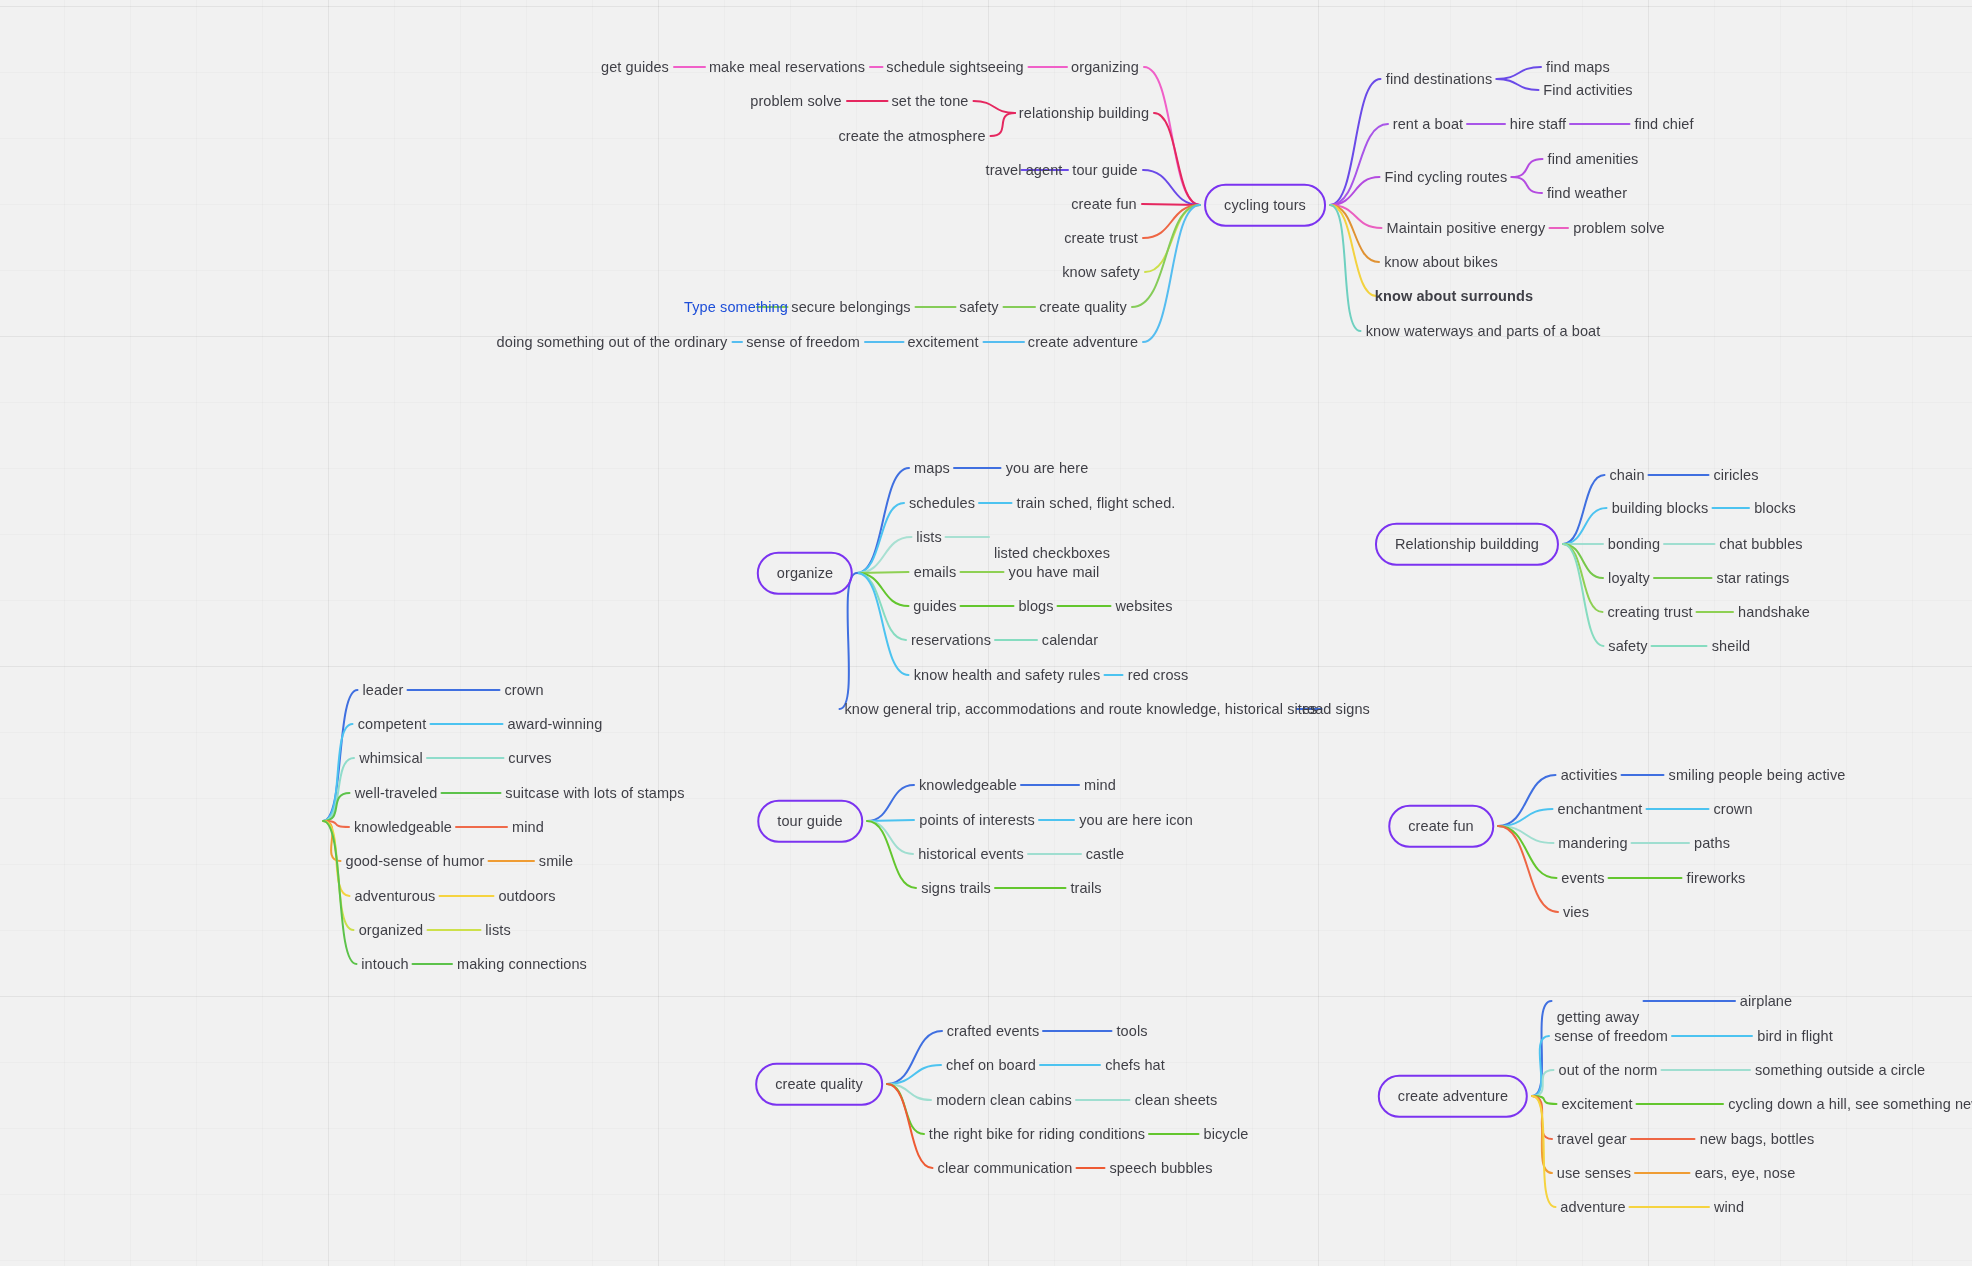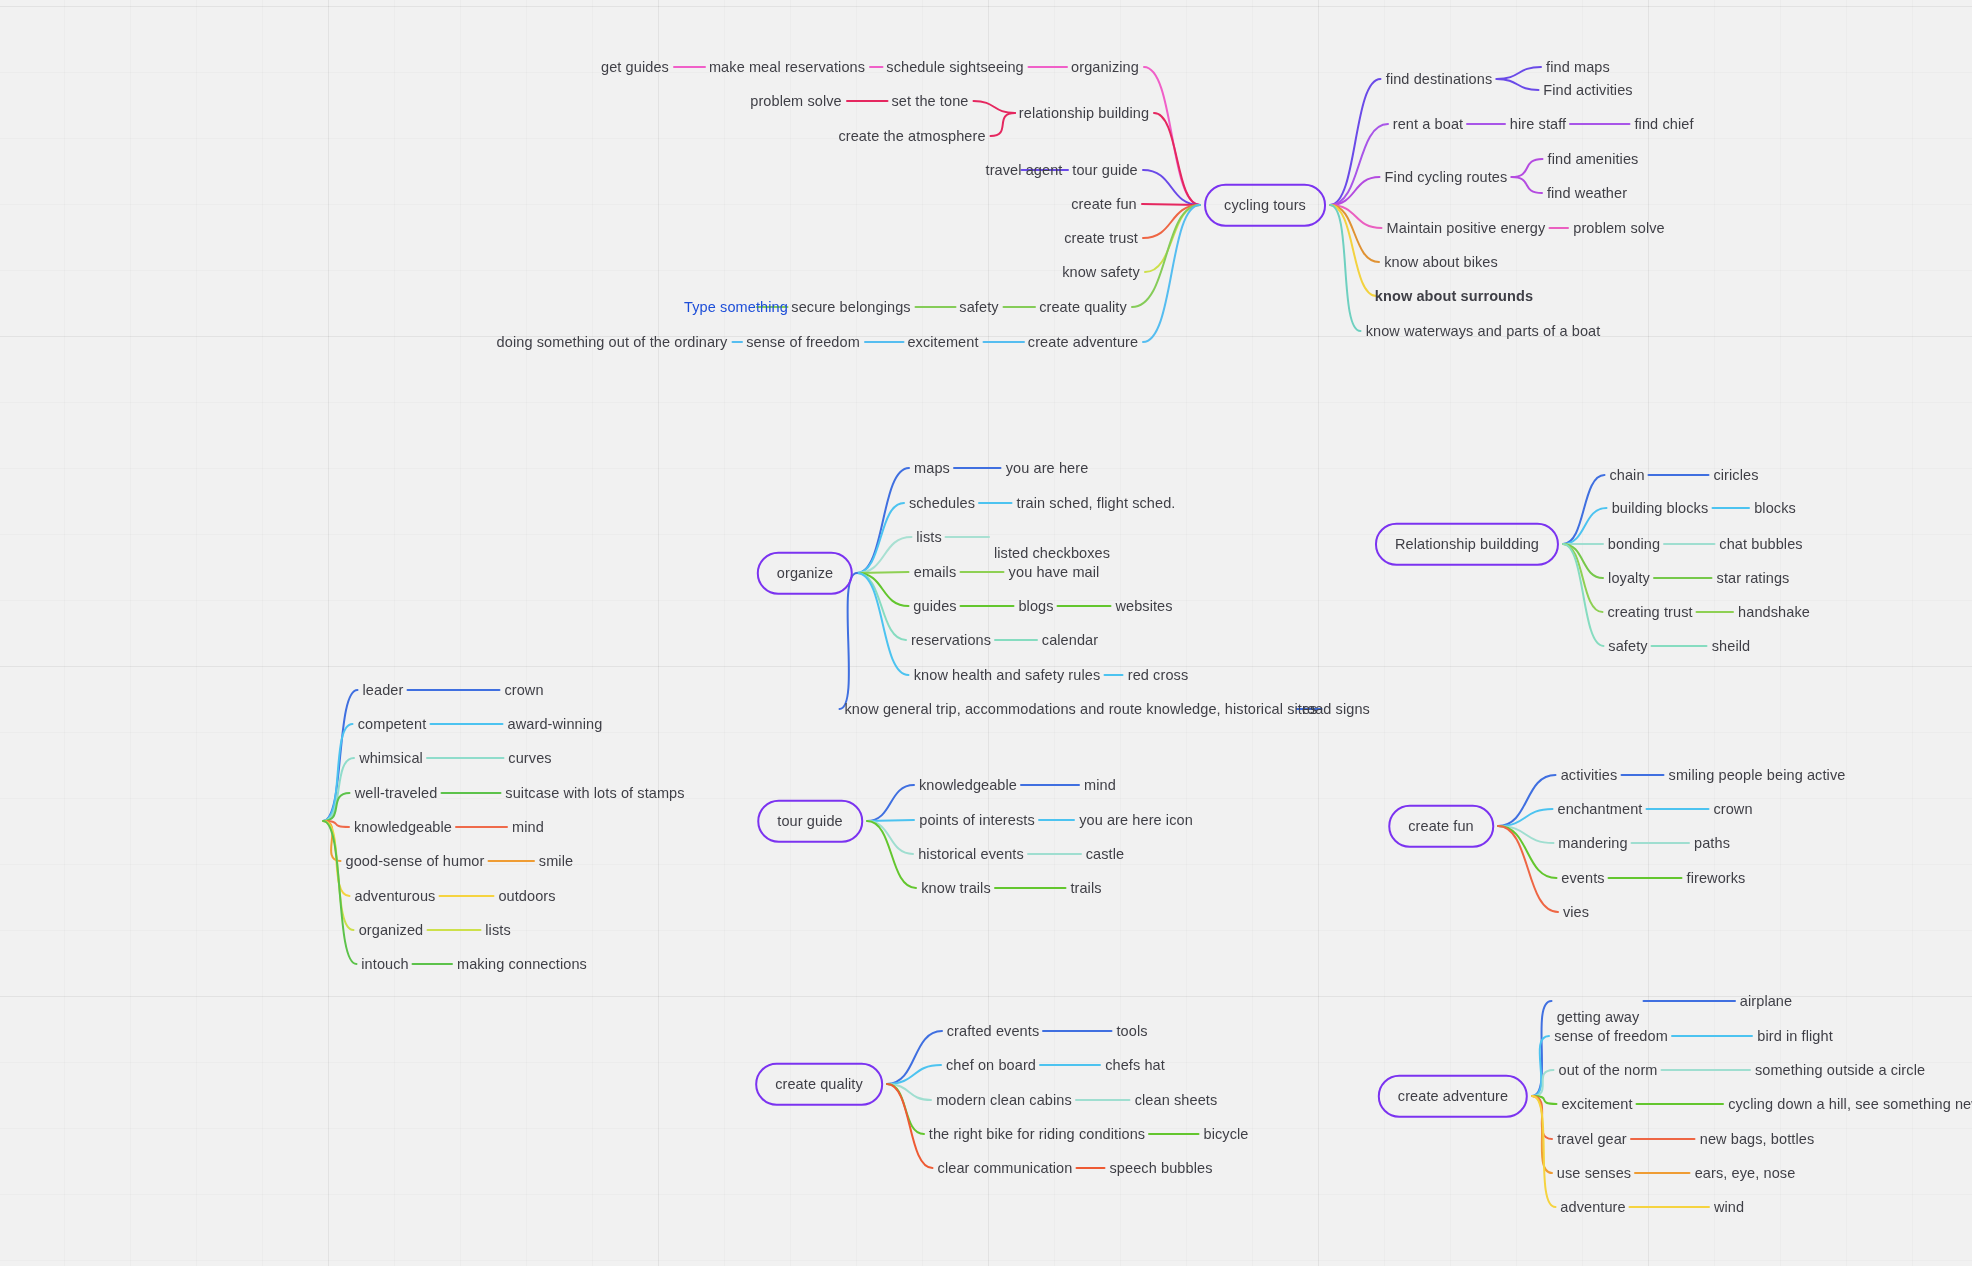--- a/index.html
+++ b/index.html
@@ -260,21 +260,21 @@
     <div class="node" style="left: 498px; top: 930px;">lists</div>
     <div class="node" style="left: 385px; top: 964px;">intouch</div>
     <div class="node" style="left: 522px; top: 964px;">making connections</div>
     <div class="node root" style="left: 810px; top: 821px;">tour guide</div>
     <div class="node" style="left: 968px; top: 785px;">knowledgeable</div>
     <div class="node" style="left: 1100px; top: 785px;">mind</div>
     <div class="node" style="left: 977px; top: 820px;">points of interests</div>
     <div class="node" style="left: 1136px; top: 820px;">you are here icon</div>
     <div class="node" style="left: 971px; top: 854px;">historical events</div>
     <div class="node" style="left: 1105px; top: 854px;">castle</div>
-    <div class="node" style="left: 956px; top: 888px;">know trails</div>
+    <div class="node" style="left: 956px; top: 888px;">signs trails</div>
     <div class="node" style="left: 1086px; top: 888px;">trails</div>
     <div class="node root" style="left: 1441px; top: 826px;">create fun</div>
     <div class="node" style="left: 1589px; top: 775px;">activities</div>
     <div class="node" style="left: 1757px; top: 775px;">smiling people being active</div>
     <div class="node" style="left: 1600px; top: 809px;">enchantment</div>
     <div class="node" style="left: 1733px; top: 809px;">crown</div>
     <div class="node" style="left: 1593px; top: 843px;">mandering</div>
     <div class="node" style="left: 1712px; top: 843px;">paths</div>
     <div class="node" style="left: 1583px; top: 878px;">events</div>
     <div class="node" style="left: 1716px; top: 878px;">fireworks</div>

